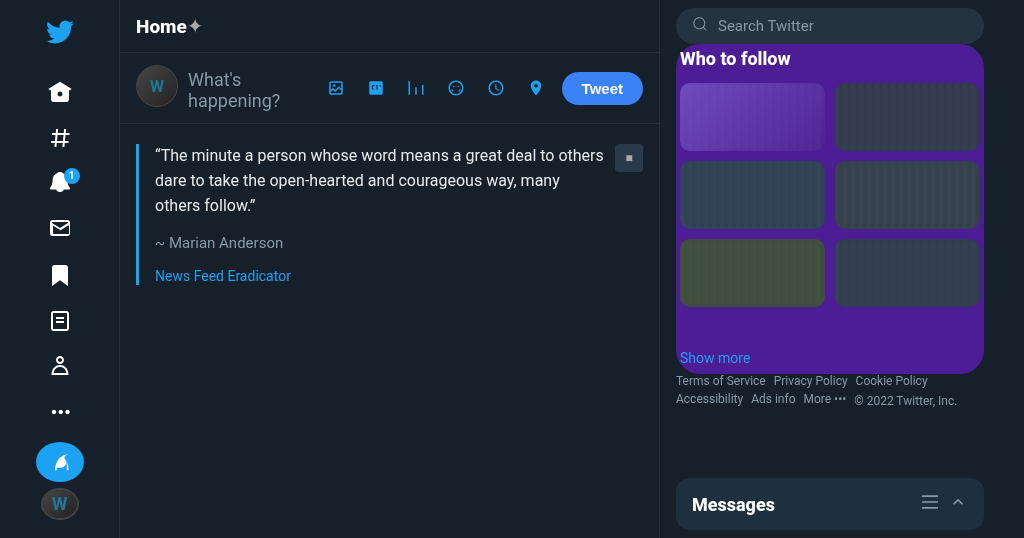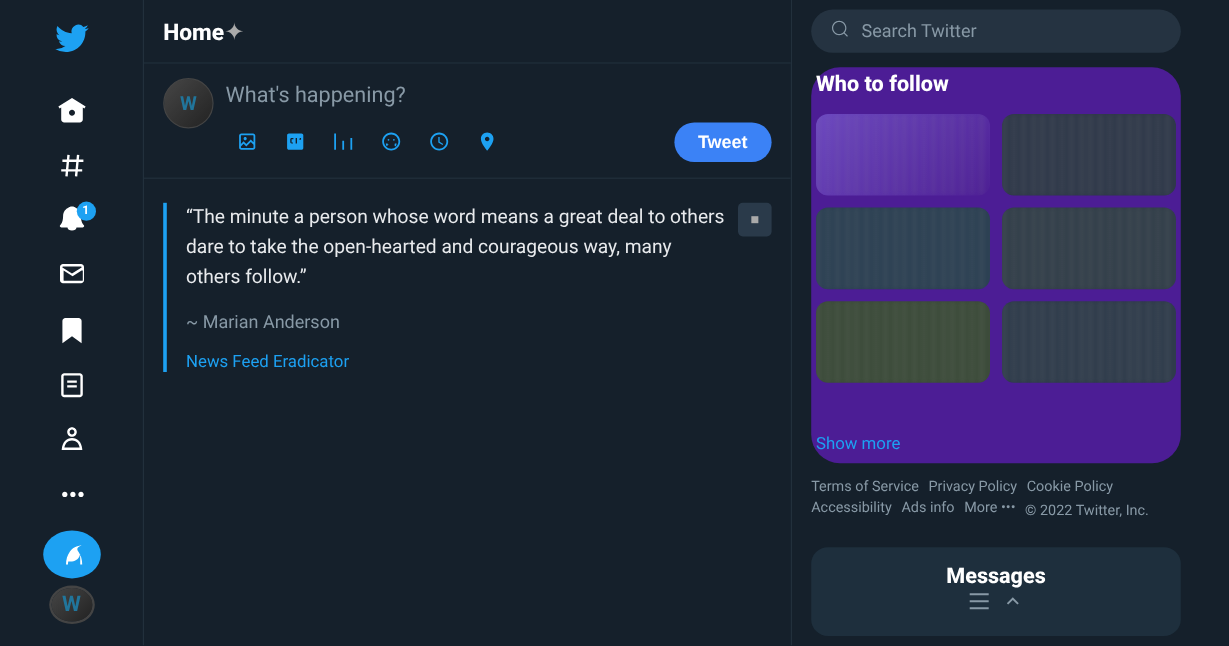--- a/index.html
+++ b/index.html
@@ -148,21 +148,20 @@
       justify-content: center;
       color: #21759b;
       font-weight: bold;
       font-size: 16px;
       overflow: hidden;
       border: 1px solid #444;
     }
     .compose-right {
       flex: 1;
       display: flex;
-      flex-direction: column;
       gap: 10px;
     }
     .compose-placeholder {
       color: #8899a6;
       font-size: 18px;
       padding-top: 4px;
     }
     .compose-toolbar {
       display: flex;
       align-items: center;
@@ -234,21 +233,20 @@
       font-size: 12px;
     }
 
     
     .right-sidebar {
       width: 340px;
       flex-shrink: 0;
       padding: 8px 16px;
       display: flex;
       flex-direction: column;
-      gap: 12px;
       overflow-y: auto;
     }
 
     
     .search-bar {
       display: flex;
       align-items: center;
       background: #253341;
       border-radius: 24px;
       padding: 8px 16px;
@@ -325,21 +323,20 @@
 
     
     .messages-bar {
       background: #1e2f3d;
       border-radius: 14px;
       padding: 14px 16px;
       display: flex;
       align-items: center;
       justify-content: space-between;
       margin-top: auto;
-      flex-direction: column;
     }
     .messages-title {
       font-size: 18px;
       font-weight: 800;
     }
     .messages-icons {
       display: flex;
       gap: 8px;
       align-items: center;
     }

